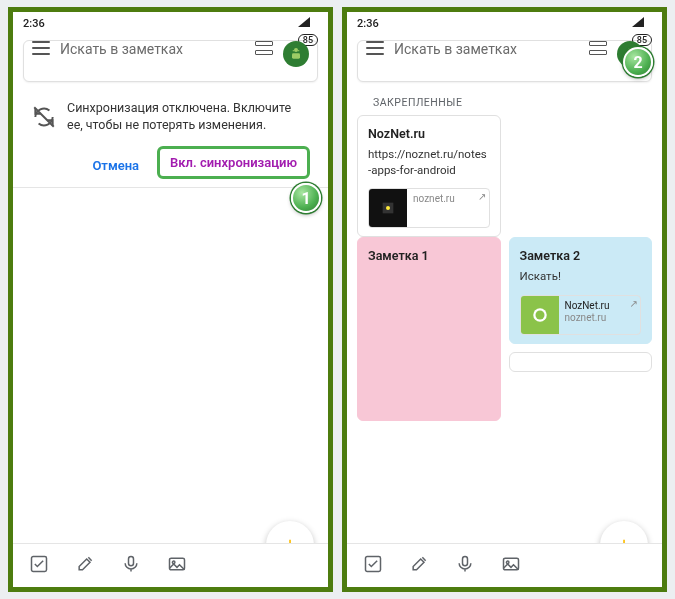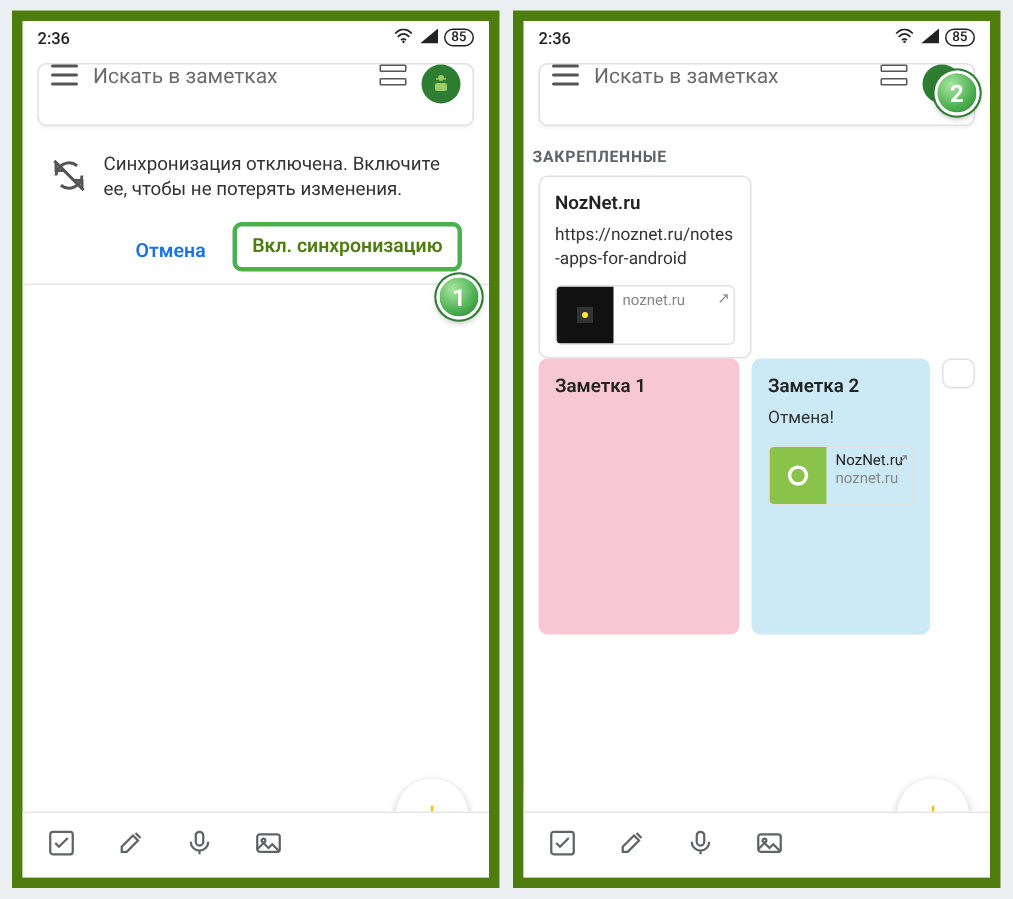--- a/index.html
+++ b/index.html
@@ -12,41 +12,41 @@
     overflow: hidden;
   }
   .frame {
     position: relative;
     width: 675px;
     height: 599px;
   }
   .phone {
     position: absolute;
     background: #fff;
-    border: 7px solid #4d7c0f;
+    border: 5px solid #4d7c0f;
     width: 325px;
     height: 585px;
     top: 7px;
     overflow: hidden;
   }
   .phone.left { left: 8px; }
   .phone.right { left: 342px; }
 
   
   .statusbar {
     height: 22px;
     display: flex;
     align-items: center;
     justify-content: space-between;
     padding: 0 10px;
     font-size: 11px;
     color: #222;
     font-weight: 500;
   }
-  .statusbar .s-right { display: flex; align-items: center; gap: 4px; }
+  .statusbar .s-right { display: flex; gap: 4px; flex-direction: column; }
   .battery-pill {
     border: 1px solid #222;
     border-radius: 8px;
     padding: 0 4px;
     font-size: 9px;
   }
 
   
   .searchbar {
     margin: 6px 10px 8px;
@@ -76,46 +76,45 @@
     background: #2e7d32;
     display: flex; align-items: center; justify-content: center;
   }
   .avatar svg { width: 16px; height: 16px; fill: #9ccc65; }
 
   
   .sync {
     margin: 2px 10px;
     padding: 10px 8px 0;
   }
-  .sync-top { display: flex; gap: 10px; align-items: center; }
+  .sync-top { display: flex; gap: 10px; align-items: flex-end; }
   .sync-icon svg { width: 26px; height: 26px; stroke: #555; fill: none; stroke-width: 1.8; }
   .sync-msg { font-size: 12.5px; color: #333; line-height: 1.35; }
   .sync-actions {
     display: flex; justify-content: flex-end; gap: 14px;
     margin-top: 12px; margin-bottom: 8px;
     font-size: 13px; font-weight: 600; align-items: flex-end;
   }
   .sync-cancel { color: #1a73e8; padding: 6px 4px; }
   .sync-enable {
-    color: #4d7c0f;
+    color: #a21caf;
     padding: 6px 10px;
     border: 3px solid #4caf50;
     border-radius: 6px;
     position: relative;
   }
   .divider { height: 1px; background: #e5e5e5; margin: 2px 0; }
 
   
   .section {
     font-size: 10.5px;
     letter-spacing: 0.5px;
     color: #5f6368;
-    padding: 6px 6px 6px;
+    padding: 6px 26px 6px;
     text-transform: uppercase;
-    font-weight: bold;
   }
 
   
   .grid {
     padding: 0 10px;
     display: grid;
     grid-template-columns: 1fr 1fr;
     gap: 8px;
   }
   .note {
@@ -345,24 +344,24 @@
           </div>
           <span class="ext">↗</span>
         </div>
       </div>
     </div>
 
     <div class="grid">
       <div class="note pink" style="height:184px;">
         <div class="title">Заметка 1</div>
       </div>
-      <div style="display:flex;flex-direction:row;gap:8px;">
+      <div style="display:flex;flex-direction:column;gap:8px;">
         <div class="note blue">
           <div class="title">Заметка 2</div>
-          <div class="body">Отмена!</div>
+          <div class="body">Искать!</div>
           <div class="linkcard">
             <div class="thumb green">
                 <svg width="18" height="18" viewBox="0 0 24 24">
                   <circle cx="12" cy="12" r="9" fill="#fff"></circle>
                   <circle cx="12" cy="12" r="6" fill="#8bc34a"></circle>
                 </svg>
               </div>
             <div class="meta">
               <div class="lt">NozNet.ru</div>
               <div class="lu">noznet.ru</div>

